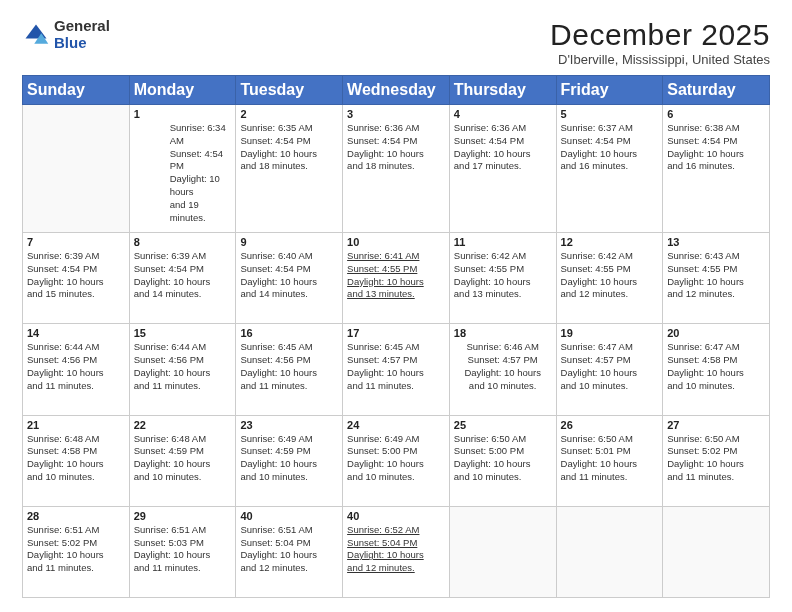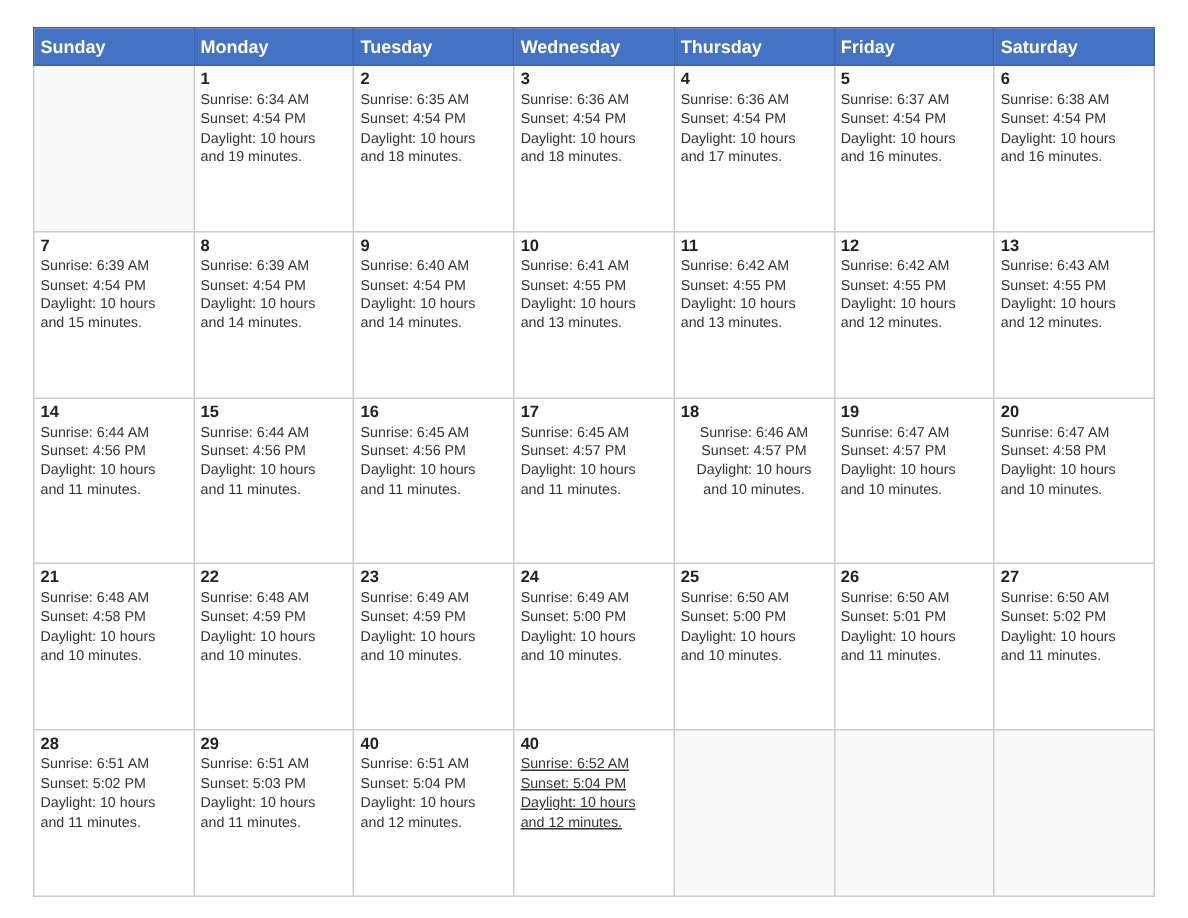--- a/index.html
+++ b/index.html
@@ -63,21 +63,21 @@
     .calendar {
       flex: 1;
       border: 1px solid #ccc;
       border-collapse: collapse;
       width: 100%;
       table-layout: fixed;
     }
     .calendar th {
       background: #4472c4;
       color: #fff;
-      font-size: 12px;
+      font-size: 16px;
       font-weight: bold;
       padding: 5px 4px;
       text-align: left;
       border: 1px solid #3a62a8;
     }
     .calendar td {
       border: 1px solid #ccc;
       vertical-align: top;
       padding: 3px 4px;
       font-size: 10px;
@@ -97,39 +97,55 @@
       line-height: 1.35;
     }
     .empty-cell {
       background: #f9f9f9;
     }
   </style>
 </head>
 <body>
 
 <div class="page">
+  <div class="header">
+    <div class="logo">
+      <svg class="logo-icon" viewBox="0 0 32 32">
+        <polygon points="16,4 28,20 4,20" fill="#2255aa"></polygon>
+        <polygon points="22,14 30,26 14,26" fill="#55aadd"></polygon>
+      </svg>
+      <div class="logo-text">
+        <span class="logo-general">General</span>
+        <span class="logo-blue">Blue</span>
+      </div>
+    </div>
+    <div class="title-block">
+      <div class="main-title">December 2025</div>
+      <div class="subtitle">D'Iberville, Mississippi, United States</div>
+    </div>
+  </div>
 
   <table class="calendar">
     <thead>
       <tr>
       <th>Sunday</th>
           <th>Monday</th>
           <th>Tuesday</th>
           <th>Wednesday</th>
           <th>Thursday</th>
           <th>Friday</th>
           <th>Saturday</th>
         </tr>
     </thead>
     <tbody id="calendar-body">
     <tr>
           <td class="empty-cell"></td>
           <td>
             <span class="day-num">1</span>
-            <div class="day-info" style="white-space: pre-line;">Sunrise: 6:34 AM
+            <div class="day-info" style="white-space: pre-line; margin-left: 36px;">Sunrise: 6:34 AM
 Sunset: 4:54 PM
 Daylight: 10 hours
 and 19 minutes.</div>
           </td>
           <td>
             <span class="day-num">2</span>
             <div class="day-info" style="white-space: pre-line;">Sunrise: 6:35 AM
 Sunset: 4:54 PM
 Daylight: 10 hours
 and 18 minutes.</div>
@@ -180,21 +196,21 @@
           </td>
           <td>
             <span class="day-num">9</span>
             <div class="day-info" style="white-space: pre-line;">Sunrise: 6:40 AM
 Sunset: 4:54 PM
 Daylight: 10 hours
 and 14 minutes.</div>
           </td>
           <td>
             <span class="day-num">10</span>
-            <div class="day-info" style="white-space: pre-line;">Sunrise: 6:41 AM
+            <div class="day-info" style="white-space: pre-line; text-decoration: underline;">Sunrise: 6:41 AM
 Sunset: 4:55 PM
 Daylight: 10 hours
 and 13 minutes.</div>
           </td>
           <td>
             <span class="day-num">11</span>
             <div class="day-info" style="white-space: pre-line;">Sunrise: 6:42 AM
 Sunset: 4:55 PM
 Daylight: 10 hours
 and 13 minutes.</div>

